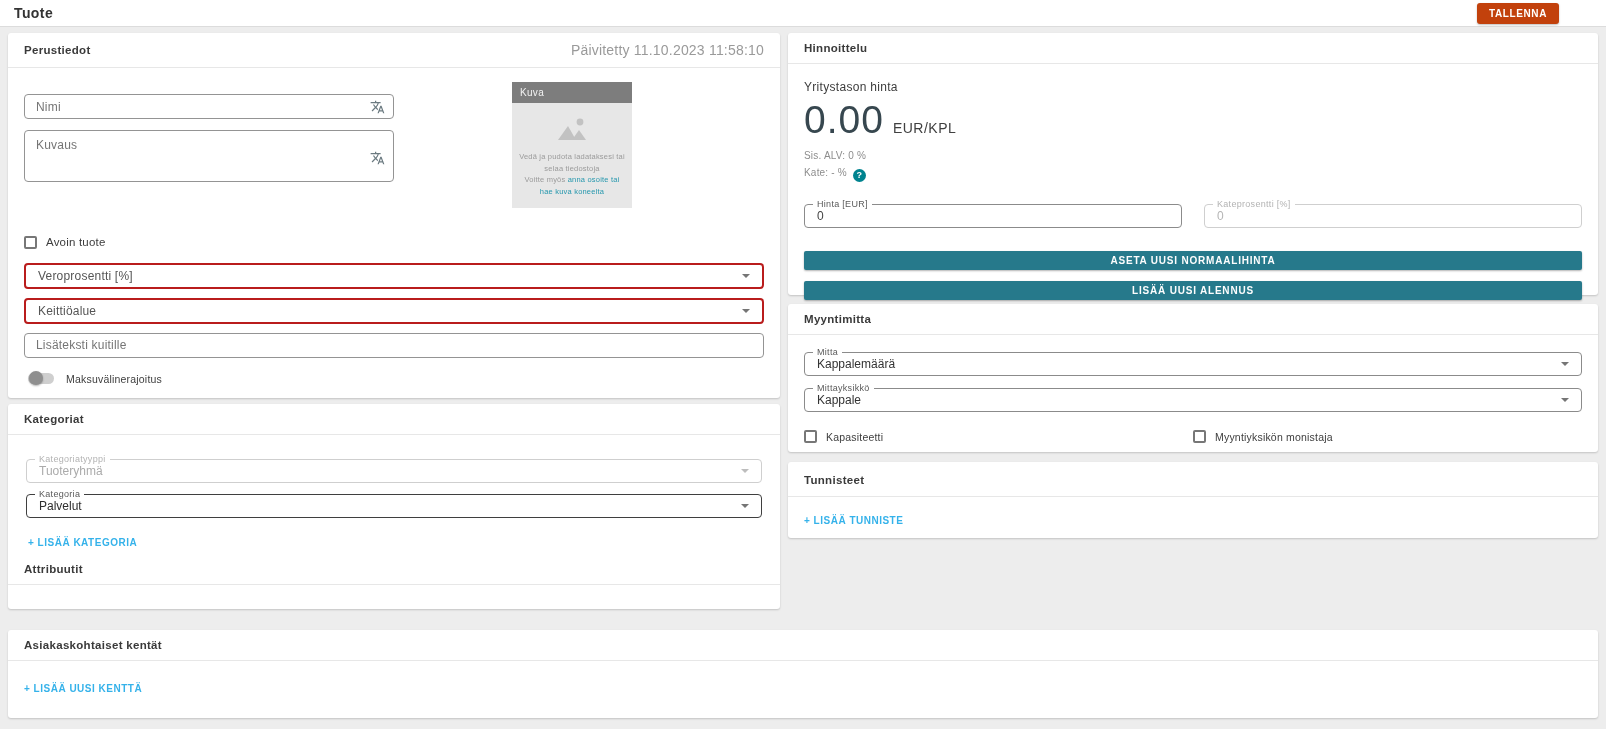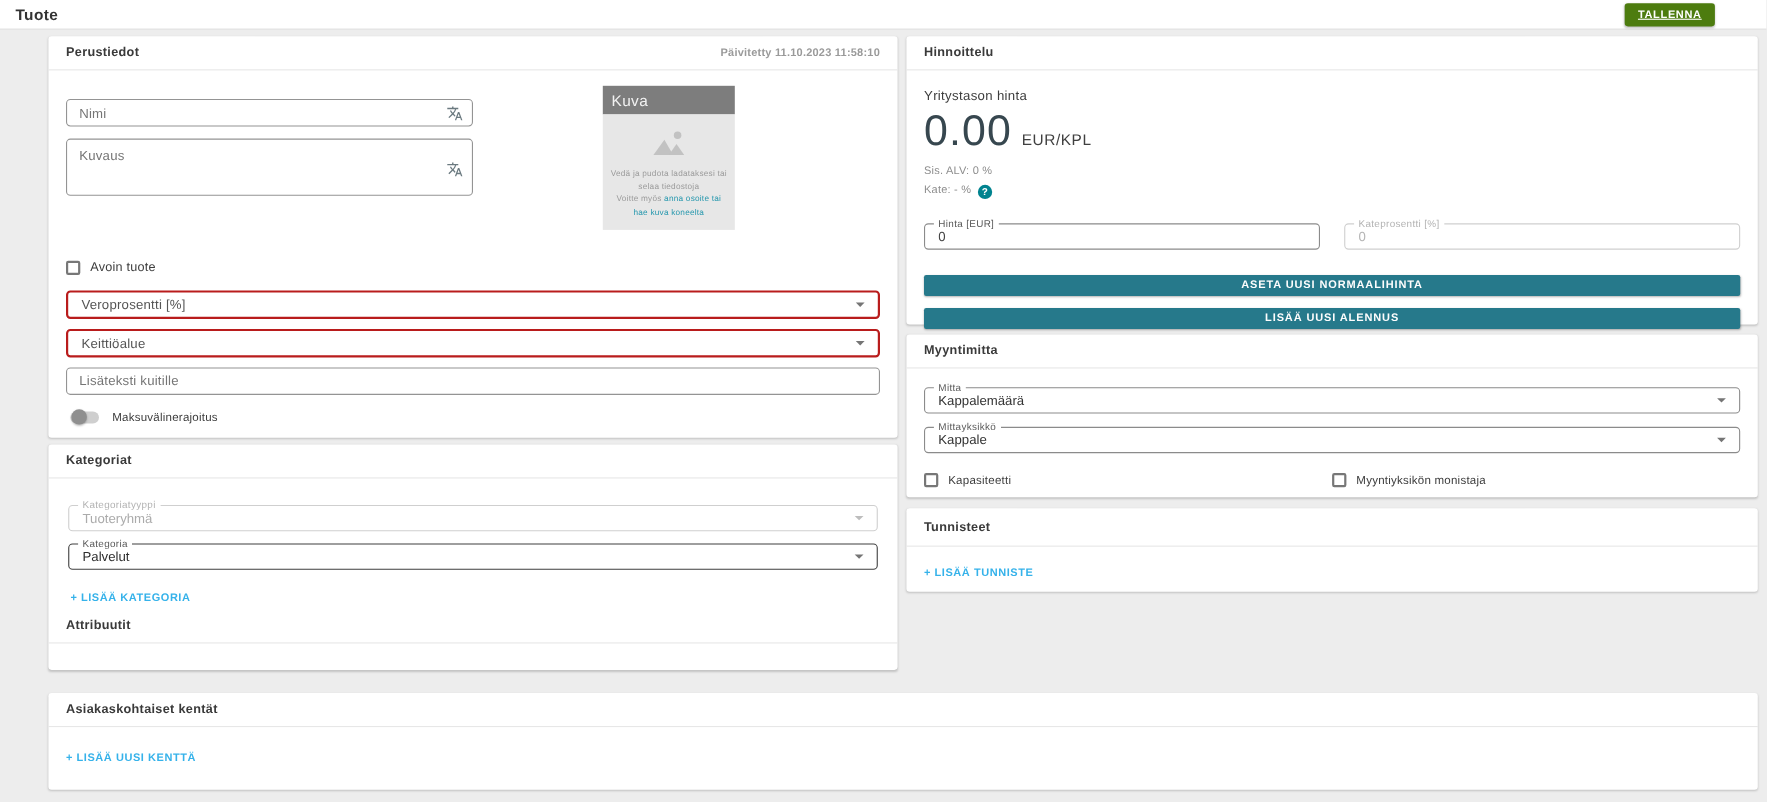--- a/index.html
+++ b/index.html
@@ -12,39 +12,39 @@
     overflow: hidden;
   }
   
   .topbar {
     height: 27px; background: #fff; border-bottom: 1px solid #dcdcdc;
     display: flex; align-items: center; justify-content: space-between;
     padding: 0 47px 0 14px;
   }
   .page-title { font-size: 14px; font-weight: bold; color: #333; letter-spacing: .4px; }
   .save-btn {
-    background: #4d7c0f; color: #fff; border: none; border-radius: 3px;
+    background: #c2410c; color: #fff; border: none; border-radius: 3px;
     font-family: inherit; font-size: 10px; font-weight: bold; letter-spacing: .6px;
-    padding: 5px 12px; cursor: pointer; box-shadow: 0 1px 2px rgba(0,0,0,.25); text-decoration: underline;
-  }
-  
-  .content { padding: 6px 8px 0 8px; margin-left: 36px; }
+    padding: 5px 12px; cursor: pointer; box-shadow: 0 1px 2px rgba(0,0,0,.25);
+  }
+  
+  .content { padding: 6px 8px 0 8px; }
   .cols { display: flex; gap: 8px; }
   .col-left  { width: 772px; display: flex; flex-direction: column; }
   .col-right { flex: 1; display: flex; flex-direction: column; }
   .panel {
     background: #fff; border-radius: 3px;
     box-shadow: 0 1px 2px rgba(0,0,0,.18);
   }
   .panel-header {
     padding: 9px 16px; font-size: 11.5px; font-weight: bold; color: #3a3a3a;
     letter-spacing: .3px; border-bottom: 1px solid #e7e7e7;
     display: flex; justify-content: space-between; align-items: center;
   }
-  .updated { font-size: 10px; color: #9a9a9a; font-weight: bold; letter-spacing: .2px; }
+  .updated { font-size: 14px; color: #9a9a9a; font-weight: normal; letter-spacing: .2px; }
   .panel-body { padding: 14px 16px; }
   
   .txt-wrap { position: relative; }
   .txt, .txtarea {
     width: 100%; border: 1px solid #949494; border-radius: 4px; background: #fff;
     font-family: inherit; font-size: 12px; color: #555; padding: 0 30px 0 11px;
   }
   .txt { height: 25px; }
   .txtarea { height: 52px; padding-top: 7px; resize: none; }
   .txt::placeholder, .txtarea::placeholder { color: #757575; opacity: 1; letter-spacing: .2px; }
@@ -85,21 +85,21 @@
     display: inline-block; color: #35b2ea; font-size: 10px; font-weight: bold;
     letter-spacing: .5px; cursor: pointer; background: none; border: none; font-family: inherit;
   }
   .teal-btn {
     width: 100%; border: none; border-radius: 2px; background: #26798b; color: #fdfdfd;
     font-family: inherit; font-size: 10px; font-weight: bold; letter-spacing: .8px;
     height: 19px; cursor: pointer; box-shadow: 0 1px 2px rgba(0,0,0,.3);
   }
   
   .upload-box { width: 120px; flex: 0 0 auto; }
-  .upload-head { background: #7d7d7d; color: #f2f2f2; font-size: 14px; letter-spacing: .3px; padding: 5px 8px; }
+  .upload-head { background: #7d7d7d; color: #f2f2f2; font-size: 10px; letter-spacing: .3px; padding: 5px 8px; }
   .upload-body { background: #e7e7e7; padding: 13px 6px 10px; text-align: center; }
   .upload-text { font-size: 7.5px; color: #9b9b9b; line-height: 1.55; letter-spacing: .2px; }
   .upload-link { color: #2798ae; cursor: pointer; }
   
   .price-label { font-size: 12px; color: #3d3d3d; letter-spacing: .3px; }
   .price-row { display: flex; align-items: baseline; gap: 9px; margin: 4px 0 8px; }
   .price-big { font-size: 39px; color: #37474f; letter-spacing: 1px; font-weight: normal; }
   .price-unit { font-size: 14px; color: #404040; letter-spacing: .5px; }
   .price-meta { font-size: 10px; color: #8d8d8d; letter-spacing: .2px; }
   .q-icon {

